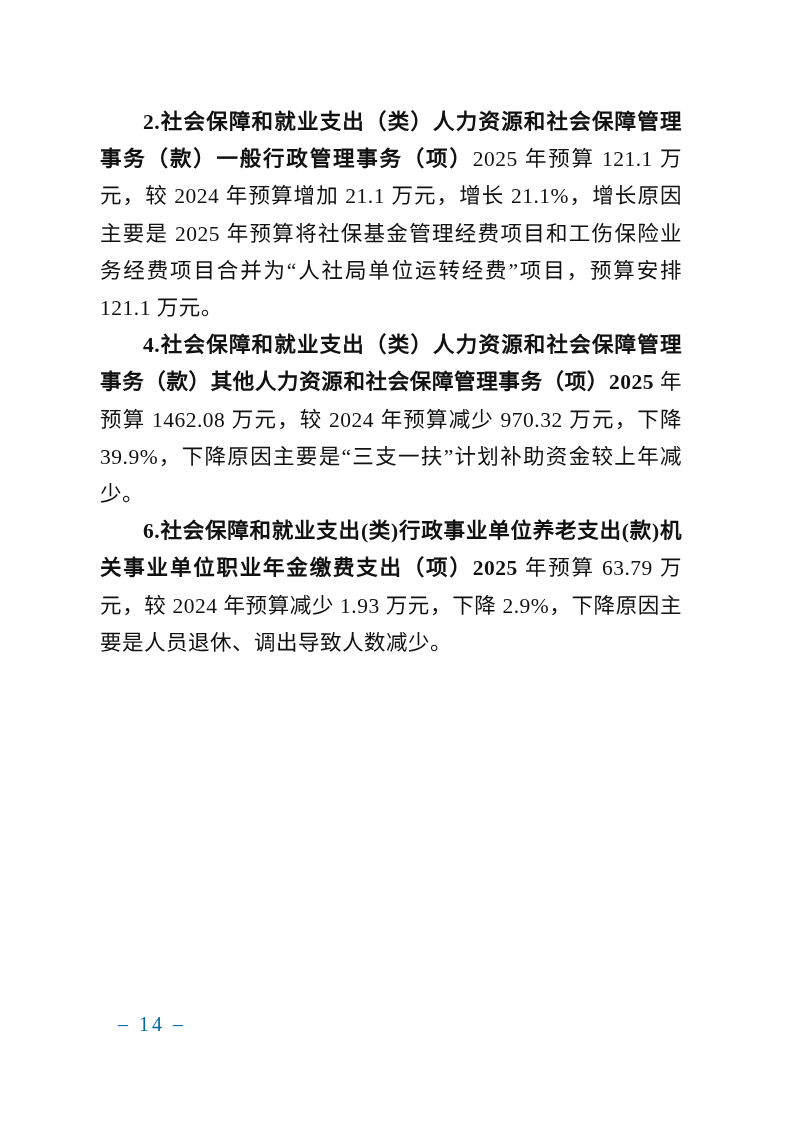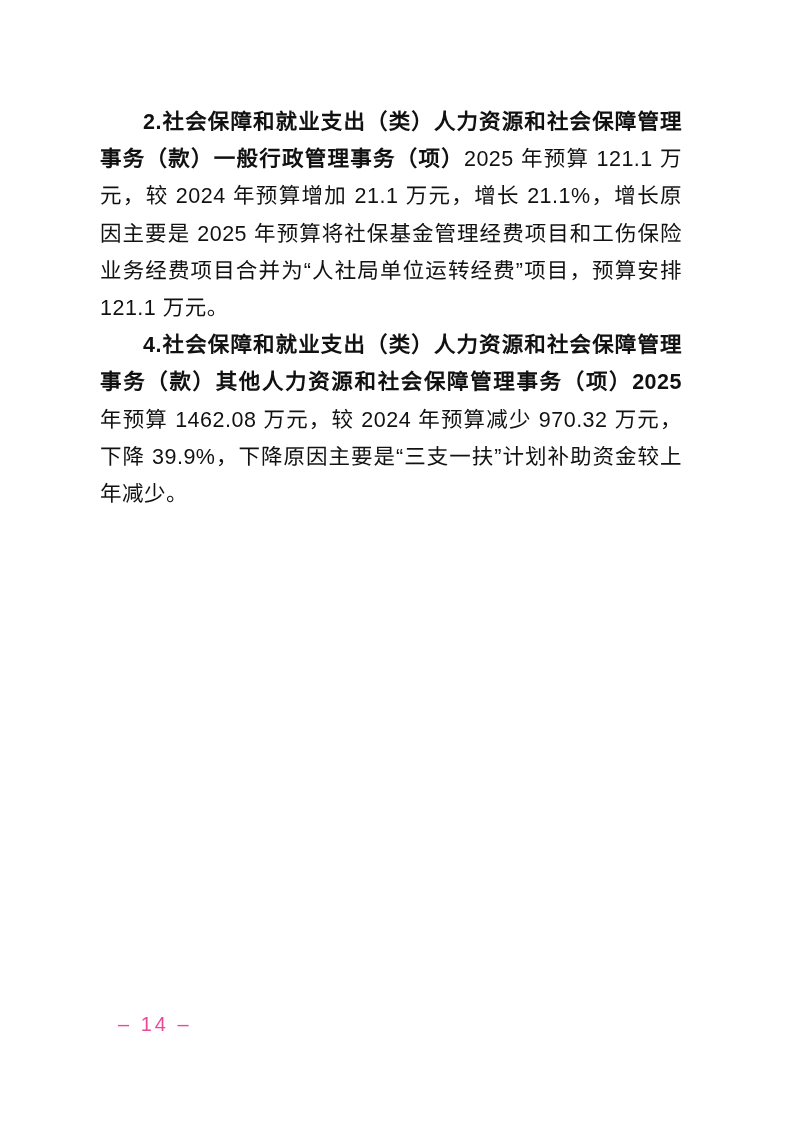--- a/index.html
+++ b/index.html
@@ -6,21 +6,21 @@
     margin: 0;
     padding: 0;
     background: #ffffff;
   }
   .page {
     position: relative;
     width: 793px;
     height: 1122px;
     background: #ffffff;
     overflow: hidden;
-    font-family: Liberation Sans, sans-serif;
+    font-family: Liberation Serif, serif;
     color: #111111;
   }
   .content {
     position: absolute;
     left: 100px;
     top: 104px;
     width: 582px;
     font-size: 21.5px;
     line-height: 37.2px;
     text-align: justify;
@@ -35,27 +35,28 @@
   .para .heading {
     font-weight: 700;
   }
   .footer-num {
     position: absolute;
     left: 118px;
     top: 1012px;
     font-size: 20px;
     line-height: 24px;
     letter-spacing: 3px;
-    color: #ec4899;
+    color: #0369a1;
   }
 </style>
 </head>
 <body>
 
 <div class="page">
   <main class="content">
     <p class="para"><span class="heading">2.社会保障和就业支出（类）人力资源和社会保障管理事务（款）一般行政管理事务（项）</span><span class="body-text">2025 年预算 121.1 万元，较 2024 年预算增加 21.1 万元，增长 21.1%，增长原因主要是 2025 年预算将社保基金管理经费项目和工伤保险业务经费项目合并为“人社局单位运转经费”项目，预算安排 121.1 万元。</span></p>
     <p class="para"><span class="heading">4.社会保障和就业支出（类）人力资源和社会保障管理事务（款）其他人力资源和社会保障管理事务（项）2025</span><span class="body-text"> 年预算 1462.08 万元，较 2024 年预算减少 970.32 万元，下降 39.9%，下降原因主要是“三支一扶”计划补助资金较上年减少。</span></p>
+    <p class="para"><span class="heading">6.社会保障和就业支出(类)行政事业单位养老支出(款)机关事业单位职业年金缴费支出（项）2025</span><span class="body-text"> 年预算 63.79 万元，较 2024 年预算减少 1.93 万元，下降 2.9%，下降原因主要是人员退休、调出导致人数减少。</span></p>
   </main>
   <footer class="footer-num">
     <span>– 14 –</span>
   </footer>
 </div>
 
 </body></html>

